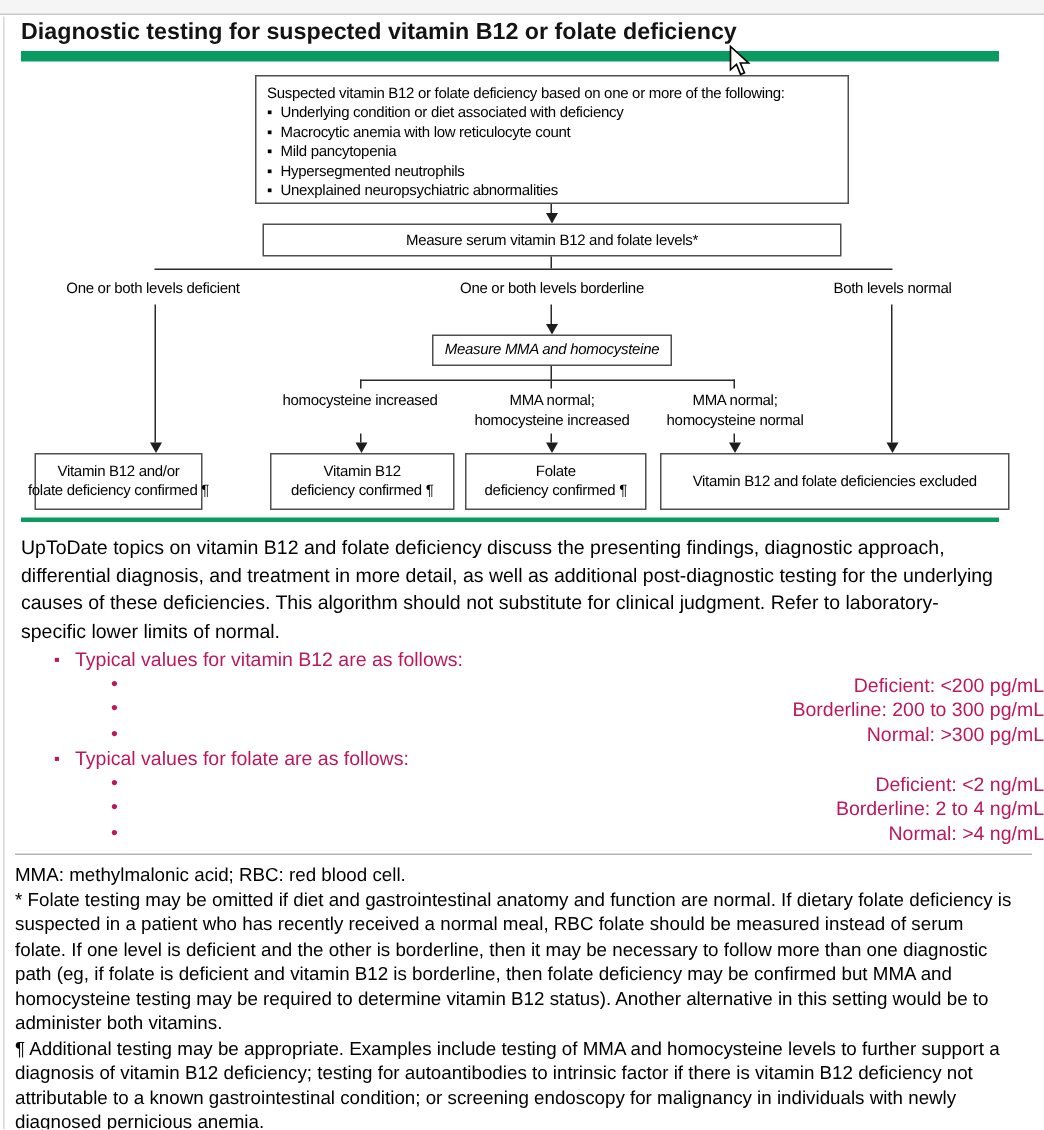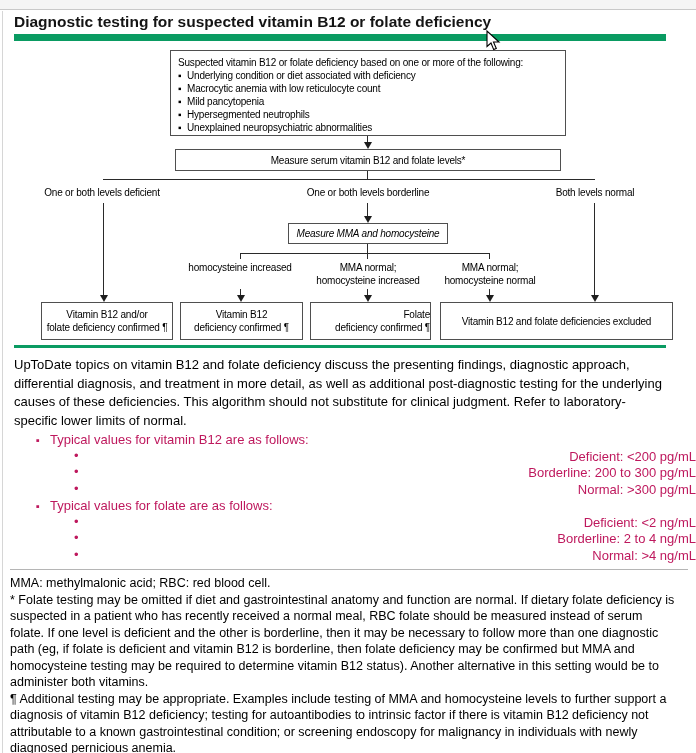--- a/index.html
+++ b/index.html
@@ -117,29 +117,29 @@
       <div>homocysteine normal</div>
     </div>
 
     <div class="vline" style="left:240px; top:248px; height:6px;"></div>
     <div class="arrowhead" style="left:237px; top:254px;"></div>
     <div class="vline" style="left:367px; top:248px; height:6px;"></div>
     <div class="arrowhead" style="left:364px; top:254px;"></div>
     <div class="vline" style="left:489px; top:248px; height:6px;"></div>
     <div class="arrowhead" style="left:486px; top:254px;"></div>
 
-    <div class="fc-box fc-center result-box" style="left:41px; width:132px;">
+    <div class="fc-box fc-center result-box" style="left:23px; width:112px;">
       <div>Vitamin B12 and/or</div>
       <div>folate deficiency confirmed ¶</div>
     </div>
     <div class="fc-box fc-center result-box" style="left:180px; width:123px;">
       <div>Vitamin B12</div>
       <div>deficiency confirmed ¶</div>
     </div>
-    <div class="fc-box fc-center result-box" style="left:310px; width:121px;align-items:flex-end;">
+    <div class="fc-box fc-center result-box" style="left:310px; width:121px;">
       <div>Folate</div>
       <div>deficiency confirmed ¶</div>
     </div>
     <div class="fc-box fc-center result-box" style="left:440px; width:233px;">
       <div>Vitamin B12 and folate deficiencies excluded</div>
     </div>
   </div>
 
   <div class="green-rule" style="background:#0a9b62;"></div>
 

